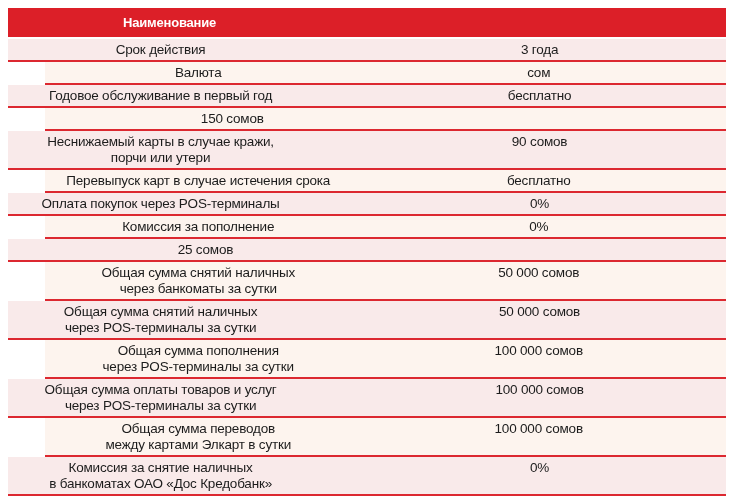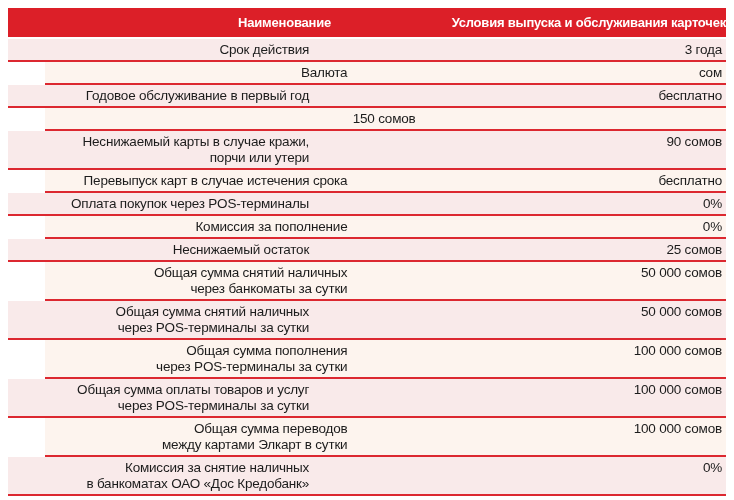--- a/index.html
+++ b/index.html
@@ -24,21 +24,21 @@
     color: var(--header-text, #ffffff);
     height: 29px;
     align-items: center;
     margin-bottom: 2px;
   }
   .hcell {
     font-weight: 700;
     font-size: 13px;
     letter-spacing: -0.2px;
   }
-  .cell { text-align: right; }
+  .cell { text-align: center; }
   .col1 { width: 45%; }
   .col2 { width: 55%; }
   .row {
     display: flex;
     border-bottom: 2px solid var(--sep, #dc2830);
     align-items: flex-start;
   }
   .row.odd  { background: var(--row-pink, #f9eaea); gap: 40px; }
   .row.even { background: var(--row-cream, #fdf4ee); margin-left: 37px; }
   .rcell {
@@ -49,21 +49,20 @@
     white-space: pre-line;
     letter-spacing: -0.2px;
   }
 </style>
 </head>
 <body style="--header-bg: #dc1f28; --header-text: #ffffff; --sep: #dc2830; --row-pink: #f9eaea; --row-cream: #fdf4ee; --body-text: #1c1c1c;">
 
 <div class="tariff-table">
   <div class="thead">
     <div class="cell col1 hcell">Наименование</div>
-    <div class="cell col2 hcell">Условия выпуска и обслуживания карточек</div>
   </div>
   <div class="tbody">
       <div class="row odd">
         <div class="cell col1 rcell">Срок действия</div>
         <div class="cell col2 rcell">3 года</div>
       </div>
       <div class="row even">
         <div class="cell col1 rcell">Валюта</div>
         <div class="cell col2 rcell">сом</div>
       </div>
@@ -85,21 +84,20 @@
       </div>
       <div class="row odd">
         <div class="cell col1 rcell">Оплата покупок через POS-терминалы</div>
         <div class="cell col2 rcell">0%</div>
       </div>
       <div class="row even">
         <div class="cell col1 rcell">Комиссия за пополнение</div>
         <div class="cell col2 rcell">0%</div>
       </div>
       <div class="row odd">
-        <div class="cell col1 rcell">Неснижаемый остаток</div>
         <div class="cell col2 rcell">25 сомов</div>
       </div>
       <div class="row even">
         <div class="cell col1 rcell">Общая сумма снятий наличных
 через банкоматы за сутки</div>
         <div class="cell col2 rcell">50 000 сомов</div>
       </div>
       <div class="row odd">
         <div class="cell col1 rcell">Общая сумма снятий наличных
 через POS-терминалы за сутки</div>

